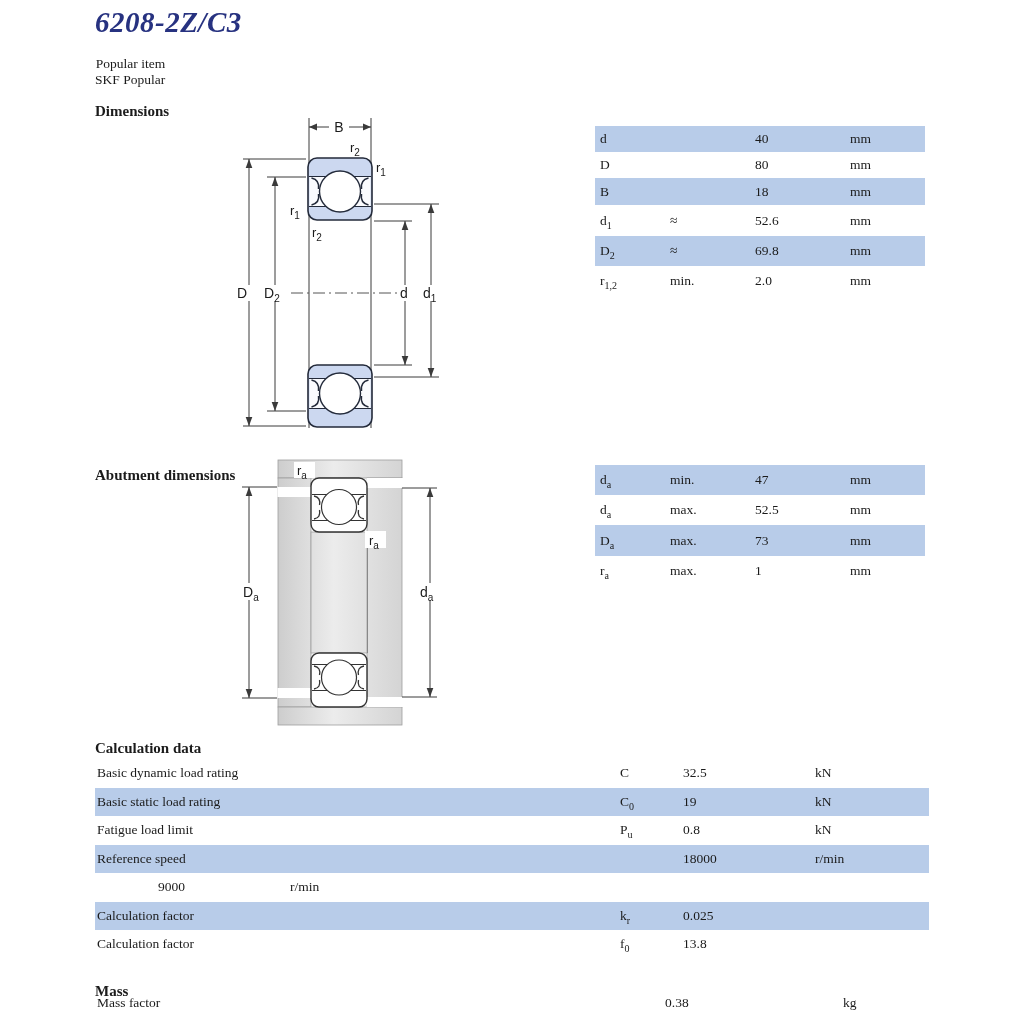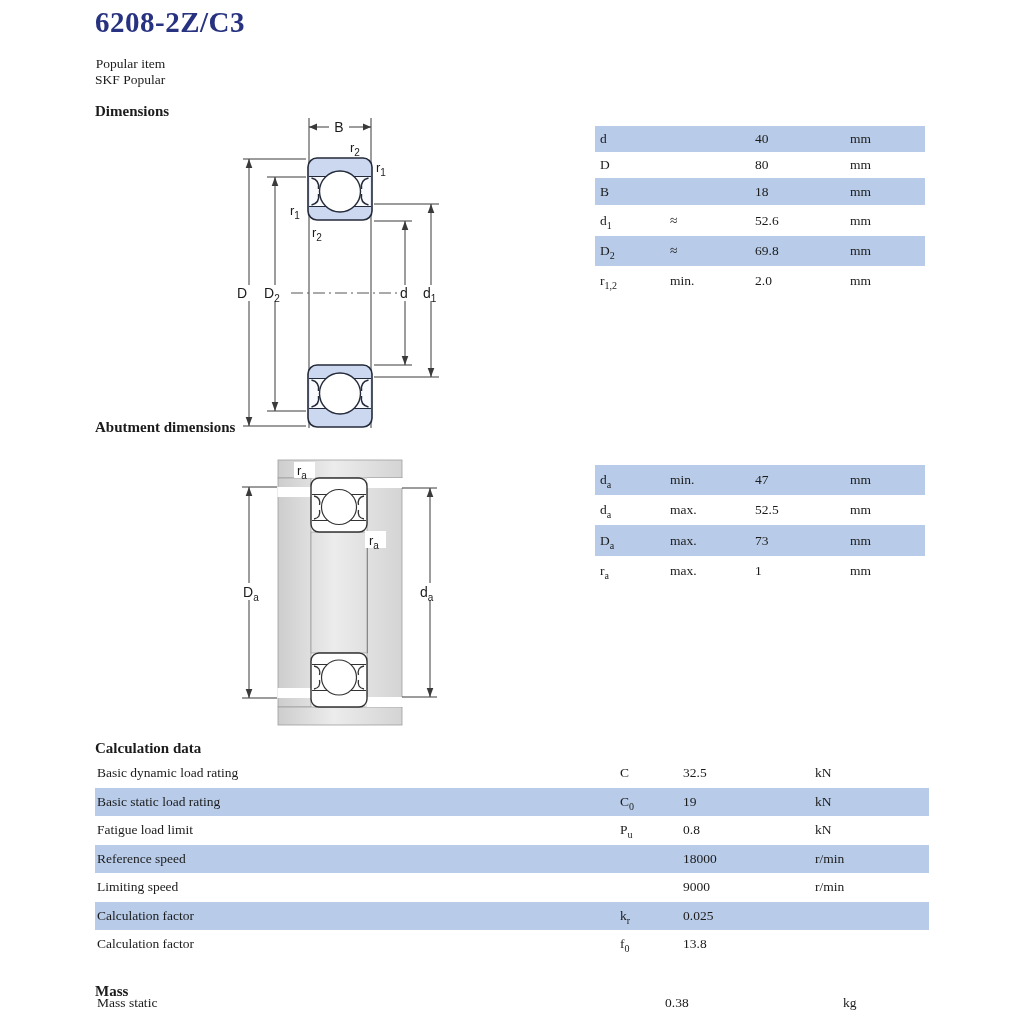--- a/index.html
+++ b/index.html
@@ -1,21 +1,21 @@
 <!DOCTYPE html>
 <html><head>
 <meta charset="utf-8">
 <style>
   html,body{margin:0;padding:0;}
   body{
     width:1024px;height:1024px;background:#ffffff;position:relative;
     font-family:"Liberation Serif",serif;color:#1b1b1b;overflow:hidden;
   }
   .abs{position:absolute;}
-  .title{font-size:29px;font-weight:bold;color:#273280;letter-spacing:.5px;}
+  .title{font-size:29px;font-weight:bold;color:#273280;letter-spacing:.5px;font-style:italic;}
   .sub{font-size:13.5px;line-height:15.5px;text-align:right;}
   .h2{font-size:15px;font-weight:bold;}
   .trow{display:flex;align-items:center;box-sizing:border-box;}
   .shade{background:#b8cce9;}
   .tbl{font-size:13.5px;}
   sub{font-size:10px;line-height:0;}
   
   .dc1{width:75px;padding-left:5px;box-sizing:border-box;}
   .dc2{width:85px;}
   .dc3{width:95px;}
@@ -151,21 +151,21 @@
     <div class="dc4">mm</div>
   </div>
   <div class="trow r30">
     <div class="dc1"><span>r</span><sub>1,2</sub></div>
     <div class="dc2">min.</div>
     <div class="dc3">2.0</div>
     <div class="dc4">mm</div>
   </div>
 </div>
 
-<div class="abs h2" style="left:95px;top:419px;">Abutment dimensions</div>
+<div class="abs h2" style="left:95px;top:467px;">Abutment dimensions</div>
 
 <svg class="abs" style="left:238px;top:455px;" width="207" height="275" viewBox="238 455 207 275">
   <defs>
     <linearGradient id="metal" gradientUnits="userSpaceOnUse" x1="278" y1="0" x2="402" y2="0">
       <stop offset="0" stop-color="#cdcdcd"></stop>
       <stop offset="0.45" stop-color="#ececec"></stop>
       <stop offset="1" stop-color="#d4d4d4"></stop>
     </linearGradient>
   </defs>
   <g fill="url(#metal)" stroke="#9e9e9e" stroke-width="0.8">
@@ -277,37 +277,36 @@
     <div class="cc3">0.8</div>
     <div class="cc4">kN</div>
   </div>
   <div class="trow crow shade">
     <div class="cc1">Reference speed</div>
     <div class="cc2"><span></span><sub></sub></div>
     <div class="cc3">18000</div>
     <div class="cc4">r/min</div>
   </div>
   <div class="trow crow">
-    <div class="cc1">Limiting speed</div>
     <div class="cc2"><span></span><sub></sub></div>
     <div class="cc3">9000</div>
     <div class="cc4">r/min</div>
   </div>
   <div class="trow crow shade">
     <div class="cc1">Calculation factor</div>
     <div class="cc2"><span>k</span><sub>r</sub></div>
     <div class="cc3">0.025</div>
     <div class="cc4"></div>
   </div>
   <div class="trow crow">
     <div class="cc1">Calculation factor</div>
     <div class="cc2"><span>f</span><sub>0</sub></div>
     <div class="cc3">13.8</div>
     <div class="cc4"></div>
   </div>
 </div>
 
 <div class="abs h2" style="left:95px;top:972px;margin-top:11px;">Mass</div>
 <div class="abs tbl trow" style="left:95px;top:991px;width:834px;height:24px;">
-  <div class="mc1">Mass static</div>
+  <div class="mc1">Mass factor</div>
   <div class="mc2">0.38</div>
   <div class="mc3">kg</div>
 </div>
 
 </body></html>

